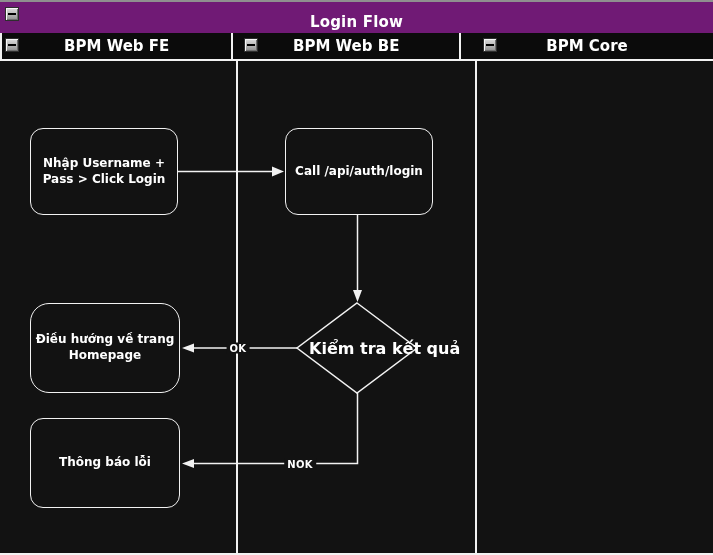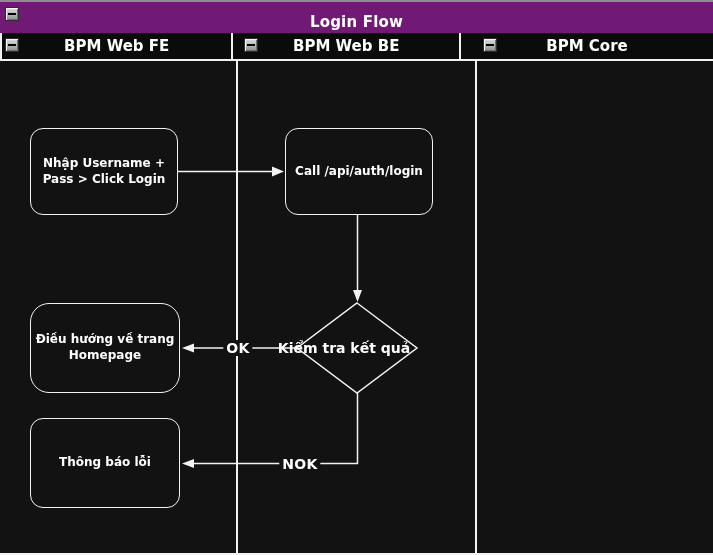--- a/index.html
+++ b/index.html
@@ -42,28 +42,28 @@
   .node{
     position:absolute;background:#121212;border:1.5px solid #f2f2f2;border-radius:13px;
     display:flex;align-items:center;justify-content:center;text-align:center;
     font-size:12px;font-weight:bold;line-height:1.3;padding:4px;cursor:default;
   }
   .node-input{left:30px;top:128px;width:148px;height:87px;}
   .node-call{left:285px;top:128px;width:148px;height:87px;white-space:nowrap;}
   .node-navigate{left:30px;top:303px;width:150px;height:90px;border-radius:19px;}
   .node-error{left:30px;top:418px;width:150px;height:90px;white-space:nowrap;}
   .diamond-label{
-    position:absolute;left:284px;top:303px;width:120px;height:90px;background:transparent;border:none;
-    display:flex;align-items:center;justify-content:center;white-space:nowrap;
-    font-size:14px;font-weight:bold;cursor:default;
+    position:absolute;left:309px;top:303px;width:120px;height:90px;background:transparent;border:none;
+    display:flex;align-items:center;white-space:nowrap;
+    font-size:16px;font-weight:bold;cursor:default;
   }
   .connectors{position:absolute;left:0;top:0;width:713px;height:555px;}
   .edge-label{
     position:absolute;transform:translate(-50%,-50%);background:#121212;
-    padding:0 3px;font-size:14px;font-weight:600;letter-spacing:0.3px;cursor:default;
+    padding:0 3px;font-size:10px;font-weight:600;letter-spacing:0.3px;cursor:default;
   }
   .lbl-ok{left:238px;top:348px;}
   .lbl-nok{left:300px;top:464px;}
 </style>
 </head>
 <body>
 
 <div class="pool">
 
   <div class="top-strip"></div>

